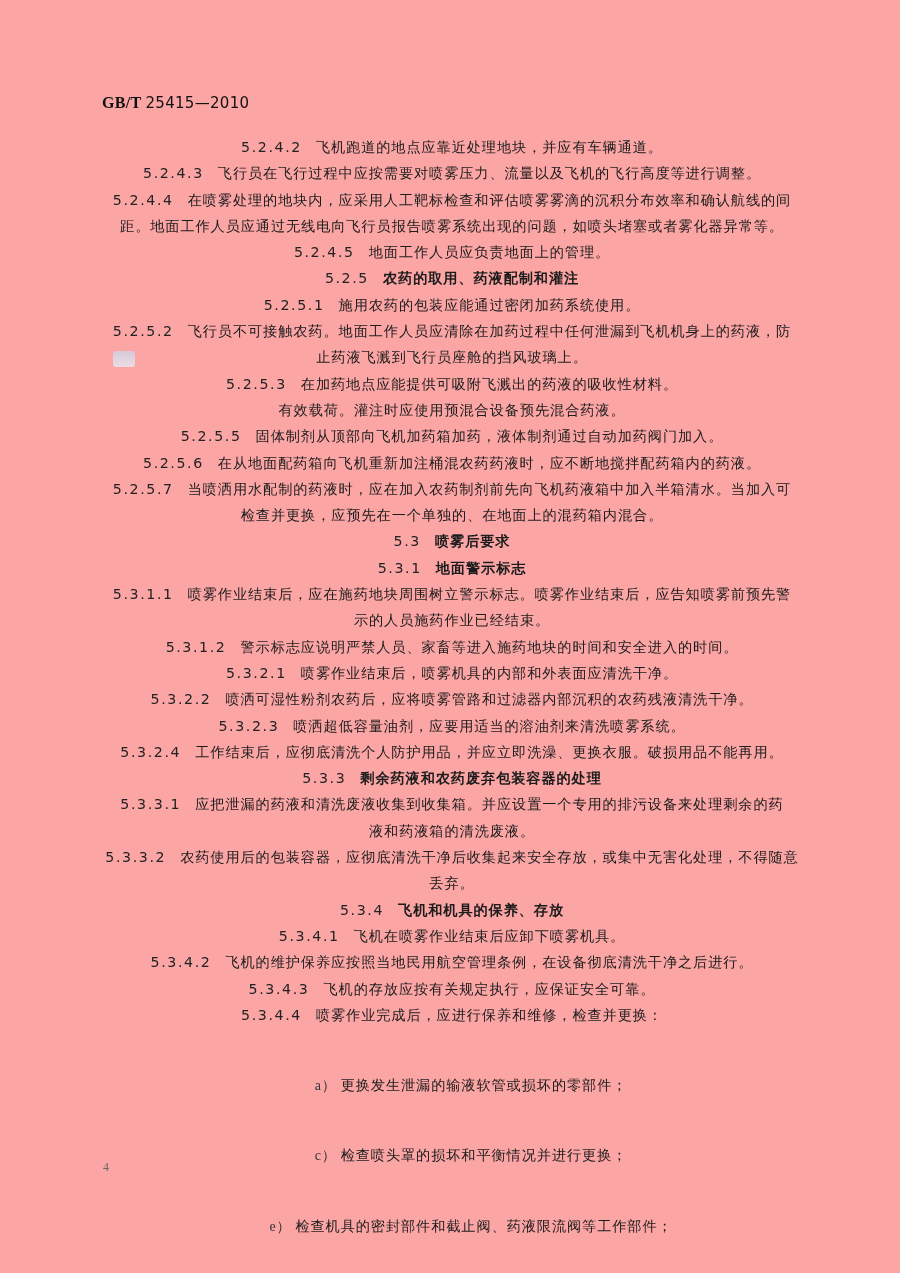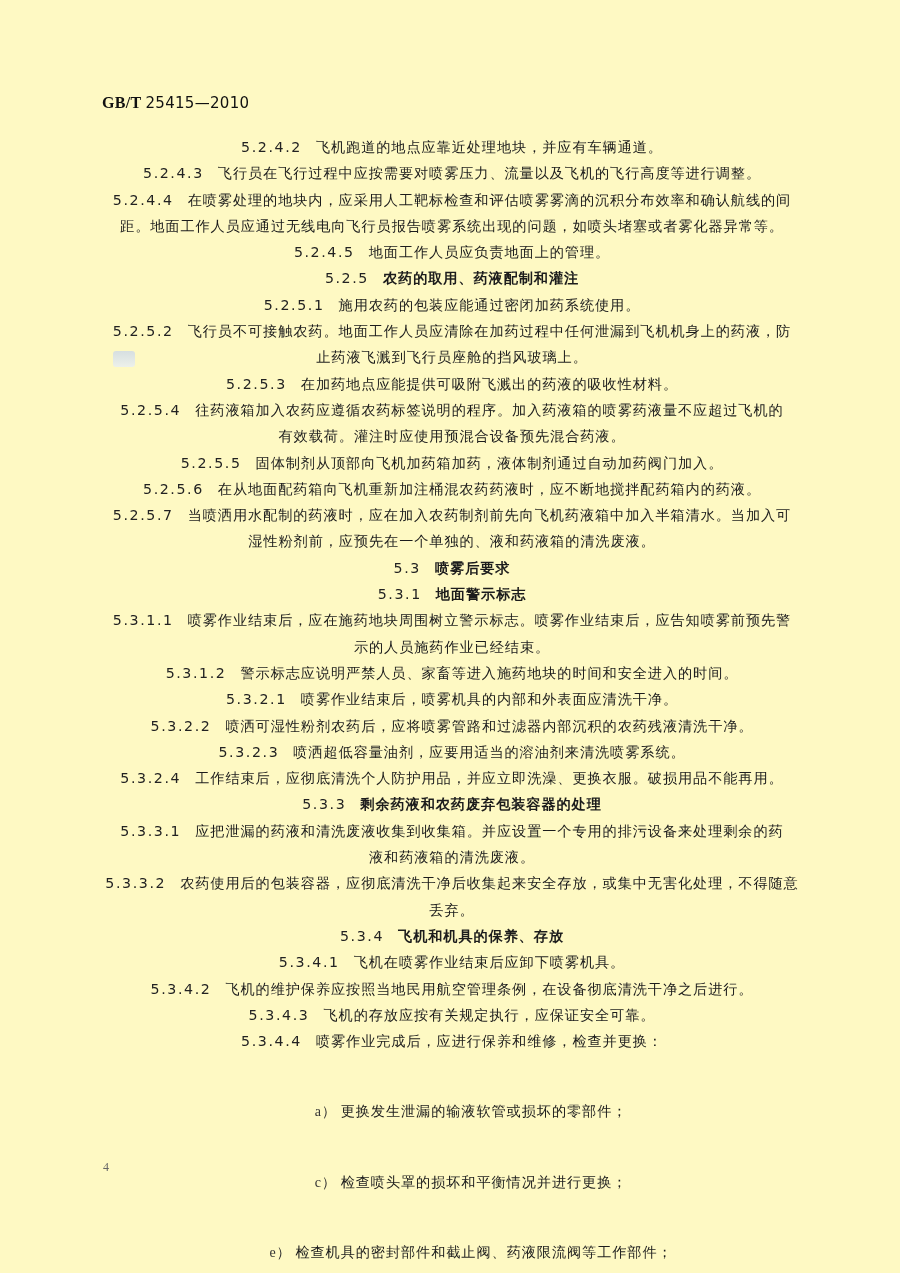--- a/index.html
+++ b/index.html
@@ -1,18 +1,18 @@
 <!DOCTYPE html>
 <html><head>
 <meta charset="utf-8">
 <style>
   html, body { margin: 0; padding: 0; background: #ffffff; }
   body { width: 900px; height: 1273px; position: relative; overflow: hidden;
          font-family: "DejaVu Sans", "Liberation Sans", sans-serif; color: #1a1a1a; }
-  .page { position: absolute; left: 0; top: 0; width: 900px; height: 1273px; background: #fef9c3; }
+  .page { position: absolute; left: 0; top: 0; width: 900px; height: 1273px; background: #fca5a5; }
   .header { position: absolute; left: 102px; top: 94px; font-family: "Liberation Serif", "DejaVu Serif", serif;
             font-weight: bold; font-size: 16px; letter-spacing: 0.3px; color: #111; }
   .header .num { font-family: "DejaVu Sans", "Liberation Sans", sans-serif; font-weight: normal; font-size: 15px; }
   .body { position: absolute; left: 102px; top: 134px; width: 700px; text-align: center; }
   .line { font-size: 14.2px; line-height: 26.3px; height: 26.3px; white-space: nowrap; letter-spacing: 0.9px; color: #1c1c1c; }
   .head-line .t { font-weight: bold; margin-top: 16px; }
   .no { display: inline-block; letter-spacing: 1.6px; margin-right: 14px; color: #222; }
   .item { padding-left: 34px; margin-top: 44px; }
   .item .lbl { display: inline-block; width: 30px; font-family: "Liberation Serif", "DejaVu Serif", serif; font-size: 14px; color: #333; }
   .watermark { position: absolute; left: 113px; top: 351px; width: 22px; height: 16px; border-radius: 3px;
@@ -34,26 +34,25 @@
       <div class="line"><span class="no">5.2.4.2</span><span class="t">飞机跑道的地点应靠近处理地块，并应有车辆通道。</span></div>
       <div class="line"><span class="no">5.2.4.3</span><span class="t">飞行员在飞行过程中应按需要对喷雾压力、流量以及飞机的飞行高度等进行调整。</span></div>
       <div class="line"><span class="no">5.2.4.4</span><span class="t">在喷雾处理的地块内，应采用人工靶标检查和评估喷雾雾滴的沉积分布效率和确认航线的间</span></div>
       <div class="line"><span class="t">距。地面工作人员应通过无线电向飞行员报告喷雾系统出现的问题，如喷头堵塞或者雾化器异常等。</span></div>
       <div class="line"><span class="no">5.2.4.5</span><span class="t">地面工作人员应负责地面上的管理。</span></div>
       <div class="line head-line"><span class="no">5.2.5</span><span class="t">农药的取用、药液配制和灌注</span></div>
       <div class="line"><span class="no">5.2.5.1</span><span class="t">施用农药的包装应能通过密闭加药系统使用。</span></div>
       <div class="line"><span class="no">5.2.5.2</span><span class="t">飞行员不可接触农药。地面工作人员应清除在加药过程中任何泄漏到飞机机身上的药液，防</span></div>
       <div class="line"><span class="t">止药液飞溅到飞行员座舱的挡风玻璃上。</span></div>
       <div class="line"><span class="no">5.2.5.3</span><span class="t">在加药地点应能提供可吸附飞溅出的药液的吸收性材料。</span></div>
-      <div class="line"><span class="no">5.2.5.4</span><span class="t">往药液箱加入农药应遵循农药标签说明的程序。加入药液箱的喷雾药液量不应超过飞机的</span></div>
       <div class="line"><span class="t">有效载荷。灌注时应使用预混合设备预先混合药液。</span></div>
       <div class="line"><span class="no">5.2.5.5</span><span class="t">固体制剂从顶部向飞机加药箱加药，液体制剂通过自动加药阀门加入。</span></div>
       <div class="line"><span class="no">5.2.5.6</span><span class="t">在从地面配药箱向飞机重新加注桶混农药药液时，应不断地搅拌配药箱内的药液。</span></div>
       <div class="line"><span class="no">5.2.5.7</span><span class="t">当喷洒用水配制的药液时，应在加入农药制剂前先向飞机药液箱中加入半箱清水。当加入可</span></div>
-      <div class="line"><span class="t">湿性粉剂前，应预先在一个单独的、液和药液箱的清洗废液。</span></div>
+      <div class="line"><span class="t">检查并更换，应预先在一个单独的、在地面上的混药箱内混合。</span></div>
       <div class="line head-line"><span class="no">5.3</span><span class="t">喷雾后要求</span></div>
       <div class="line head-line"><span class="no">5.3.1</span><span class="t">地面警示标志</span></div>
       <div class="line"><span class="no">5.3.1.1</span><span class="t">喷雾作业结束后，应在施药地块周围树立警示标志。喷雾作业结束后，应告知喷雾前预先警</span></div>
       <div class="line"><span class="t">示的人员施药作业已经结束。</span></div>
       <div class="line"><span class="no">5.3.1.2</span><span class="t">警示标志应说明严禁人员、家畜等进入施药地块的时间和安全进入的时间。</span></div>
       <div class="line"><span class="no">5.3.2.1</span><span class="t">喷雾作业结束后，喷雾机具的内部和外表面应清洗干净。</span></div>
       <div class="line"><span class="no">5.3.2.2</span><span class="t">喷洒可湿性粉剂农药后，应将喷雾管路和过滤器内部沉积的农药残液清洗干净。</span></div>
       <div class="line"><span class="no">5.3.2.3</span><span class="t">喷洒超低容量油剂，应要用适当的溶油剂来清洗喷雾系统。</span></div>
       <div class="line"><span class="no">5.3.2.4</span><span class="t">工作结束后，应彻底清洗个人防护用品，并应立即洗澡、更换衣服。破损用品不能再用。</span></div>
       <div class="line head-line"><span class="no">5.3.3</span><span class="t">剩余药液和农药废弃包装容器的处理</span></div>

